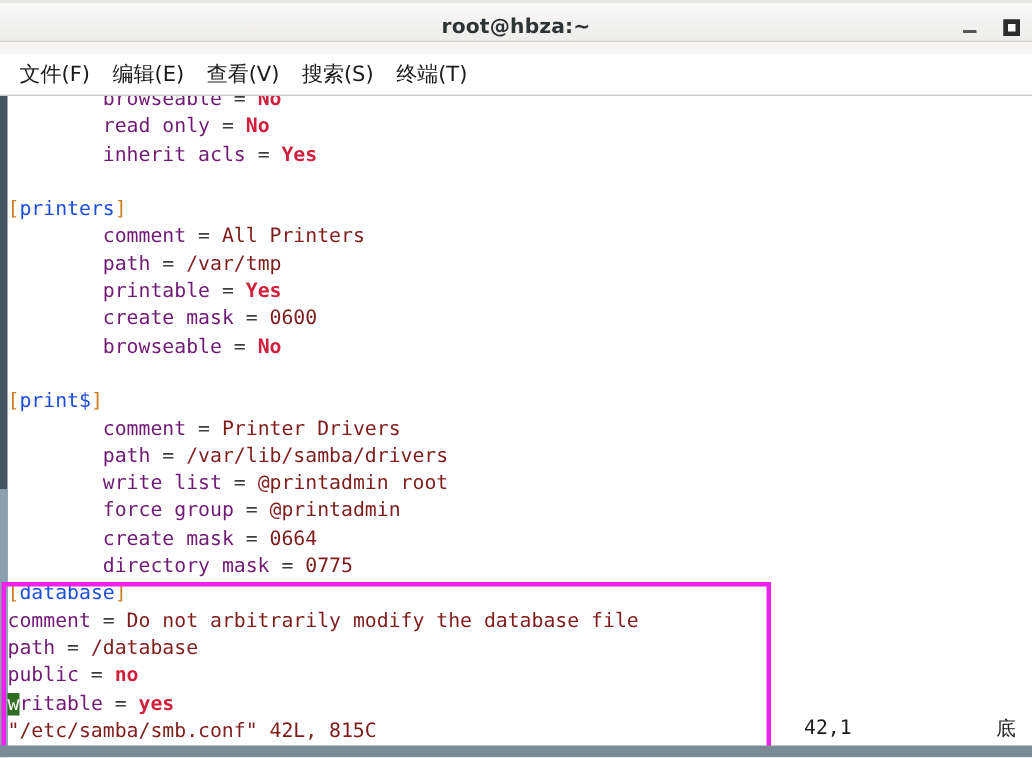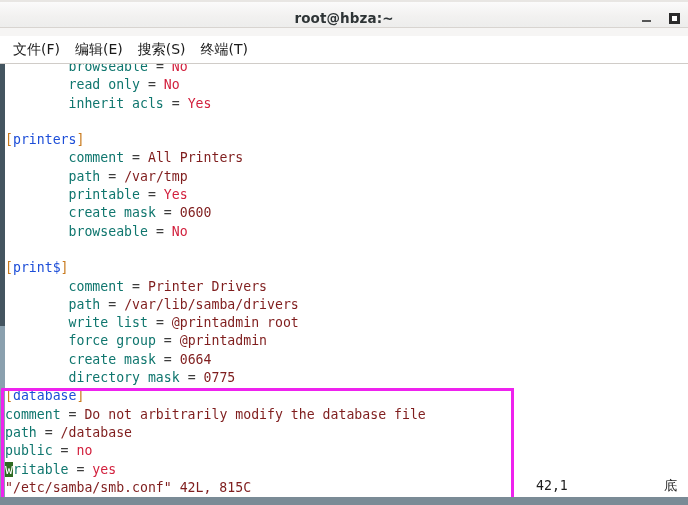--- a/index.html
+++ b/index.html
@@ -137,23 +137,23 @@
     left: 5px; top: -6px;
     width: 683px;
     font-family: "DejaVu Sans Mono", monospace;
     font-size: 13.2px;
     line-height: 18.3px;
     color: #1c1c1c;
     white-space: pre;
   }
   .line { height: 18.3px; }
 
-  .k   { color: #0f766e; }   
+  .k   { color: #701a75; }   
   .eq  { color: #3c3c3c; }   
-  .v   { color: #d21f3c; }   
+  .v   { color: #d21f3c; font-weight: bold; }   
   .p   { color: #7f1d1d; }   
   .sec { color: #1d4ed8; }   
   .br  { color: #c97b1e; }   
 
   .cursor {
     background: #2f6b22;
     color: #ffffff;
   }
 
   
@@ -211,20 +211,21 @@
       </div>
       <div class="win-btn">
         <span class="max-glyph"></span>
       </div>
     </div>
   </div>
 
   <div class="menubar">
     <div class="menu-item">文件(F)</div>
     <div class="menu-item">编辑(E)</div>
+    <div class="menu-item">查看(V)</div>
     <div class="menu-item">搜索(S)</div>
     <div class="menu-item">终端(T)</div>
   </div>
 
   <div class="terminal">
     <div class="scrollbar-track">
       <div class="scrollbar-thumb"></div>
     </div>
 
     <div class="term-body" id="term-body"><div class="line">        <span class="k">browseable</span><span class="eq"> = </span><span class="v">No</span></div><div class="line">        <span class="k">read only</span><span class="eq"> = </span><span class="v">No</span></div><div class="line">        <span class="k">inherit acls</span><span class="eq"> = </span><span class="v">Yes</span></div><div class="line">&nbsp;</div><div class="line"><span class="br">[</span><span class="sec">printers</span><span class="br">]</span></div><div class="line">        <span class="k">comment</span><span class="eq"> = </span><span class="p">All Printers</span></div><div class="line">        <span class="k">path</span><span class="eq"> = </span><span class="p">/var/tmp</span></div><div class="line">        <span class="k">printable</span><span class="eq"> = </span><span class="v">Yes</span></div><div class="line">        <span class="k">create mask</span><span class="eq"> = </span><span class="p">0600</span></div><div class="line">        <span class="k">browseable</span><span class="eq"> = </span><span class="v">No</span></div><div class="line">&nbsp;</div><div class="line"><span class="br">[</span><span class="sec">print$</span><span class="br">]</span></div><div class="line">        <span class="k">comment</span><span class="eq"> = </span><span class="p">Printer Drivers</span></div><div class="line">        <span class="k">path</span><span class="eq"> = </span><span class="p">/var/lib/samba/drivers</span></div><div class="line">        <span class="k">write list</span><span class="eq"> = </span><span class="p">@printadmin root</span></div><div class="line">        <span class="k">force group</span><span class="eq"> = </span><span class="p">@printadmin</span></div><div class="line">        <span class="k">create mask</span><span class="eq"> = </span><span class="p">0664</span></div><div class="line">        <span class="k">directory mask</span><span class="eq"> = </span><span class="p">0775</span></div><div class="line"><span class="br">[</span><span class="sec">database</span><span class="br">]</span></div><div class="line"><span class="k">comment</span><span class="eq"> = </span><span class="p">Do not arbitrarily modify the database file</span></div><div class="line"><span class="k">path</span><span class="eq"> = </span><span class="p">/database</span></div><div class="line"><span class="k">public</span><span class="eq"> = </span><span class="v">no</span></div><div class="line"><span class="cursor">w</span><span class="k">ritable</span><span class="eq"> = </span><span class="v">yes</span></div><div class="line"><span class="p">"/etc/samba/smb.conf" 42L, 815C</span></div></div>

